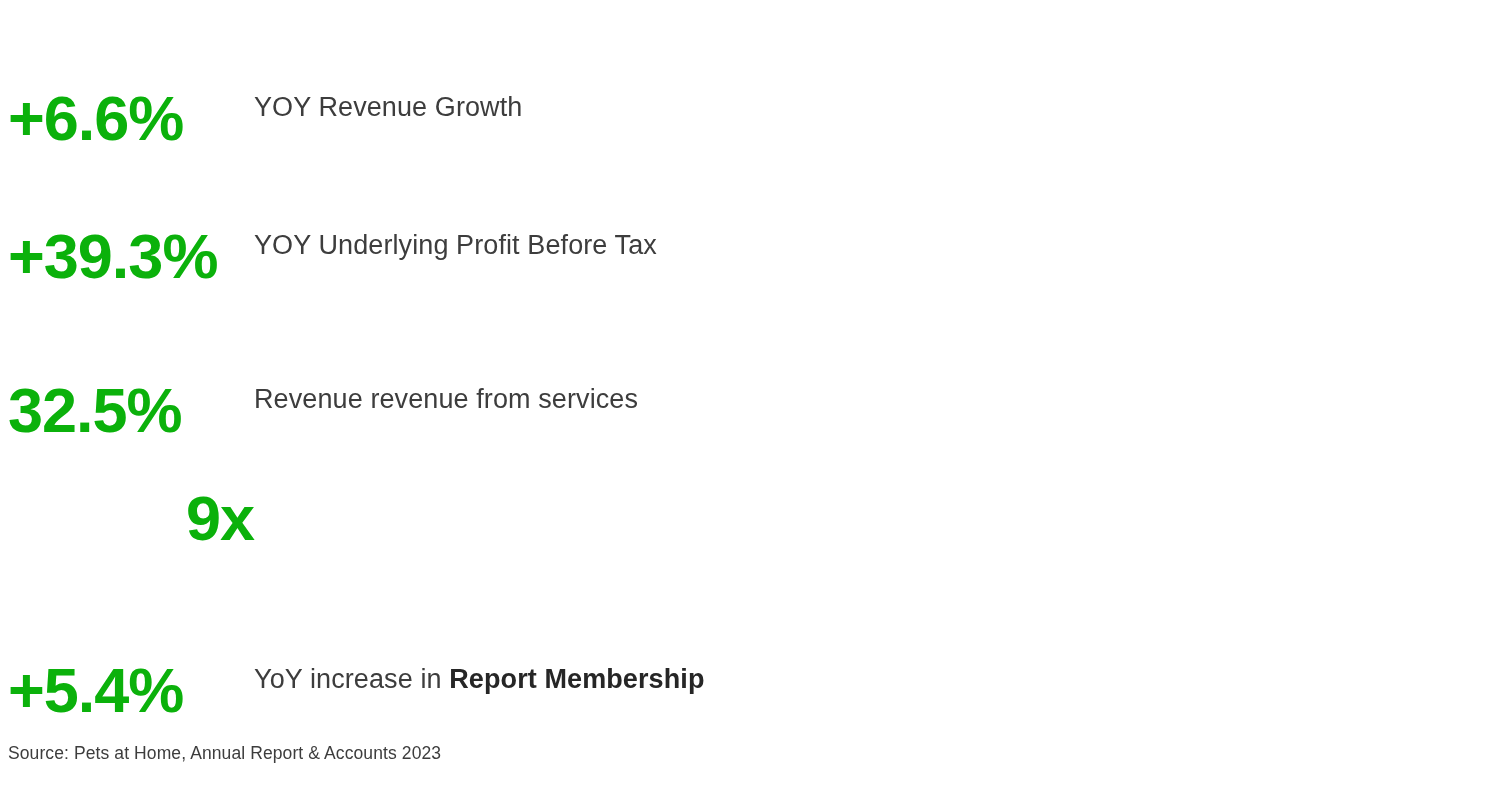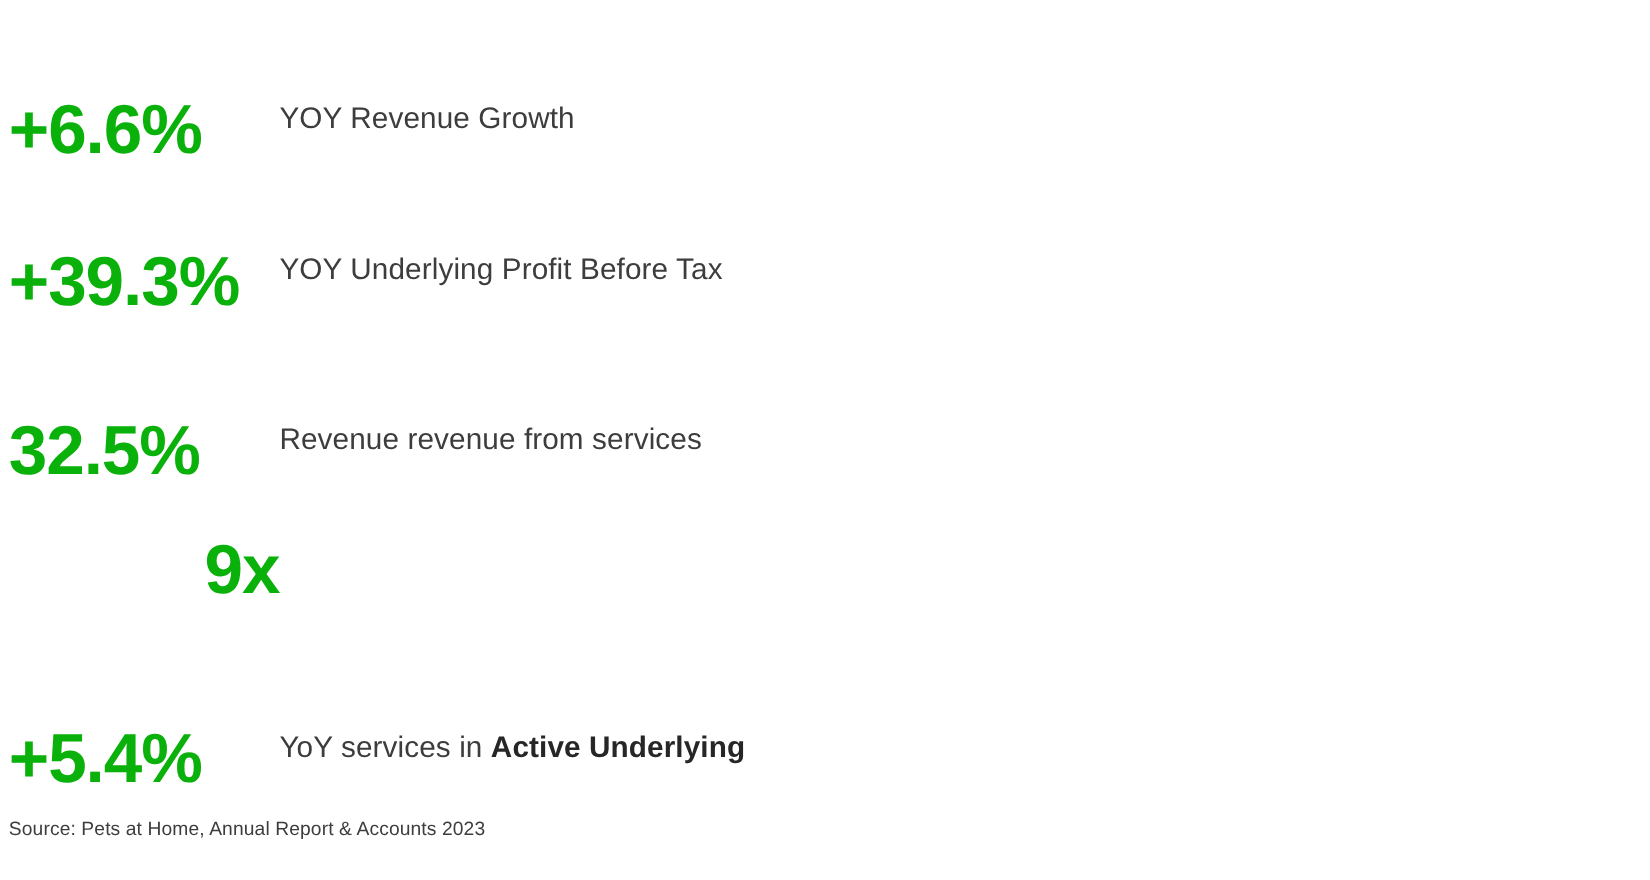--- a/index.html
+++ b/index.html
@@ -106,18 +106,18 @@
     <div class="stat-value">32.5%</div>
     <div class="stat-label">Revenue revenue from services</div>
   </div>
 
   <div class="stat-row" id="row-omnichannel-value">
     <div class="stat-value">9x</div>
   </div>
 
   <div class="stat-row" id="row-active-membership">
     <div class="stat-value">+5.4%</div>
-    <div class="stat-label"><span>YoY services in </span><span class="emphasis">Active Underlying</span></div>
+    <div class="stat-label"><span>YoY increase in </span><span class="emphasis">Report Membership</span></div>
   </div>
 
   <div id="source-note">Source: Pets at Home, Annual Report &amp; Accounts 2023</div>
 
 </div>
 
 </body></html>

